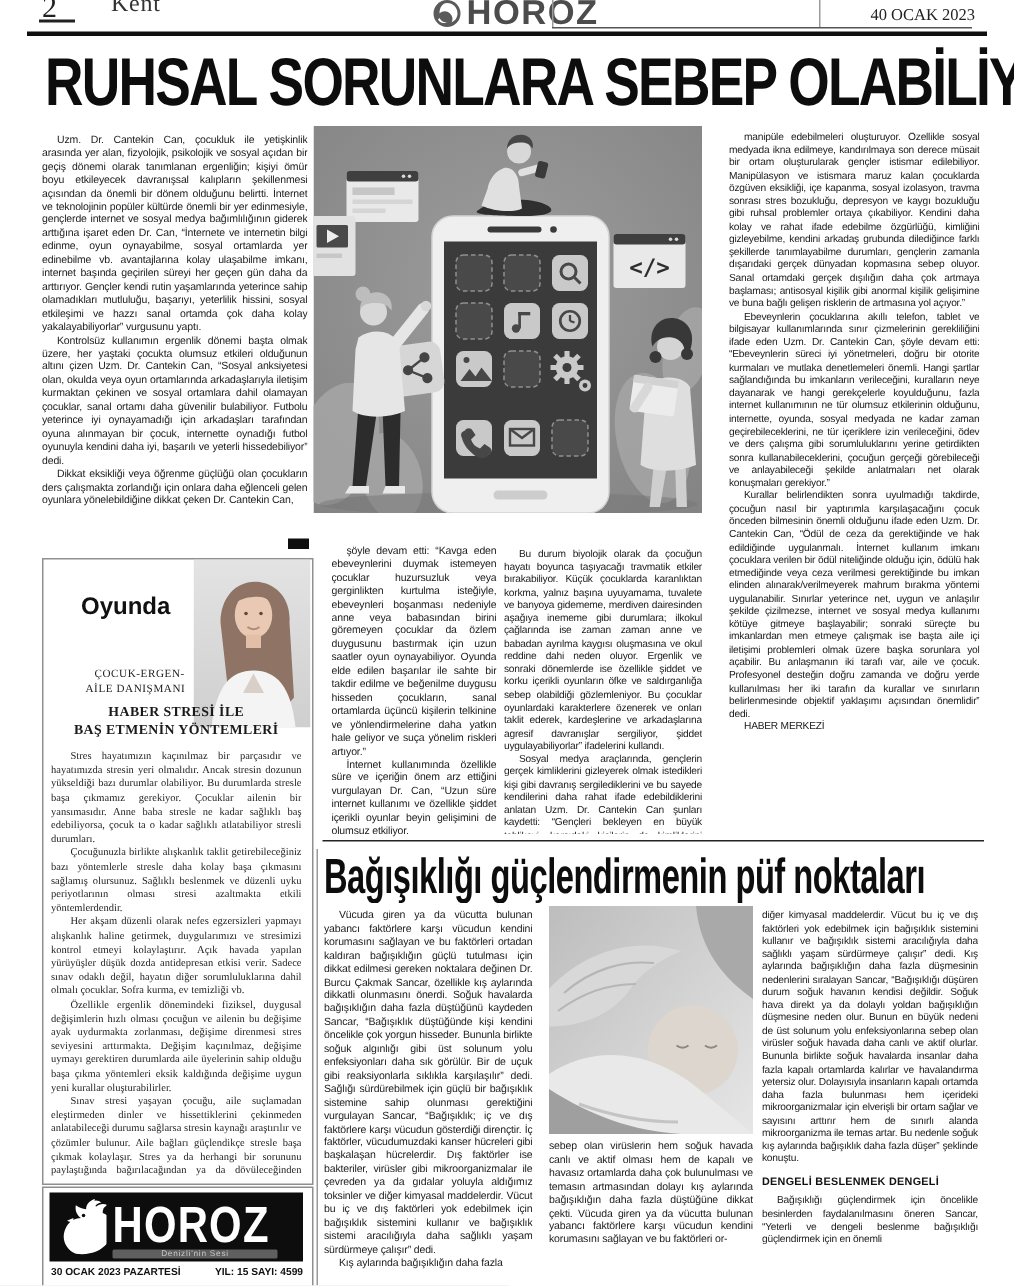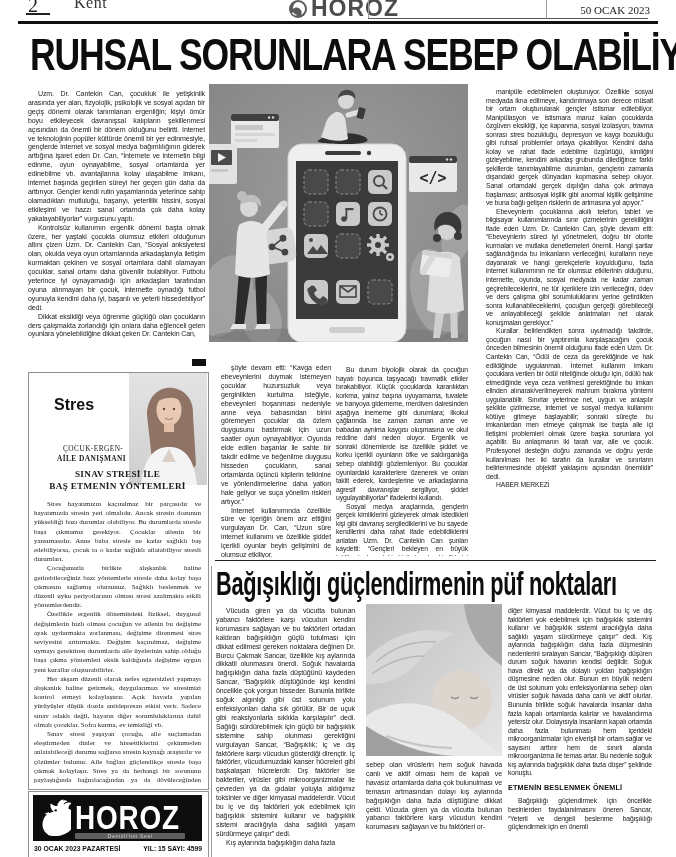--- a/index.html
+++ b/index.html
@@ -55,21 +55,21 @@
     <div style="display:flex;align-items:center;gap:3px;margin-top:-5px;">
       <svg width="20" height="20" viewBox="0 0 20 20">
         <circle cx="10" cy="10" r="9" fill="#5a5a5a"></circle>
         <path d="M10 3c4 0 7 3 7 7 0 3-2 5-4 6 1-2 1-4-1-6-2-2-5-2-7 0 0-4 2-7 5-7z" fill="#fff"></path>
         <path d="M5 13c1 2 3 3 5 3-3 1-5 0-6-2z" fill="#fff"></path>
       </svg>
       <span style="font-size:23px;font-weight:800;letter-spacing:1px;color:#4c4c4c;">HOROZ</span>
     </div>
   </div>
 
-  <div class="abs serif" style="left:556px;top:4px;width:94px;font-size:11px;color:#222;text-align:right;">50 OCAK 2023</div>
+  <div class="abs serif" style="left:556px;top:4px;width:94px;font-size:11px;color:#222;text-align:right;">40 OCAK 2023</div>
 
   <div class="vr" style="left:368px;top:0;height:18px;"></div>
   <div class="vr" style="left:546px;top:0;height:18px;"></div>
   <div class="hrul" style="left:368px;top:18px;width:280px;height:1px;background:#555;"></div>
   <div class="hrul" style="left:18px;top:21px;width:640px;height:3px;background:#0f0f0f;"></div>
 
   <div class="abs" style="left:30px;top:29px;">
     <div class="hl1">RUHSAL SORUNLARA SEBEP OLABİLİYOR</div>
   </div>
 
@@ -267,32 +267,32 @@
       <path d="M27 29c2-9 10-14 18-12 7 2 10 8 9 14-4-5-8-7-14-6-5 0-9 2-13 4z" fill="#8f7466"></path>
       <circle cx="35" cy="36" r="1.2" fill="#5b4a40"></circle>
         <circle cx="45" cy="36" r="1.2" fill="#5b4a40"></circle>
       <path d="M36 45q4 3 8 0" stroke="#b08a74" stroke-width="1.2" fill="none"></path>
       <rect x="35" y="50" width="10" height="9" fill="#e3bfa8"></rect>
       <path d="M12 112c3-28 13-38 28-38s25 10 28 38z" fill="#f4f4f4"></path>
       <path d="M40 76l-7 13h14z" fill="#d9cfc7"></path>
     </svg>
   </div>
 
-  <div class="abs name-first" style="left:54px;top:396px;">Stres</div>
+  <div class="abs name-first" style="left:54px;top:396px;">Oyunda</div>
   <div class="abs role" style="left:63px;top:444px;">ÇOCUK-ERGEN-</div>
-  <div class="abs role" style="left:57px;top:454px;font-weight:bold;">AİLE DANIŞMANI</div>
-
-  <div class="abs coltitle" style="left:28px;top:468px;width:179px;">SINAV STRESİ İLE</div>
+  <div class="abs role" style="left:57px;top:454px;">AİLE DANIŞMANI</div>
+
+  <div class="abs coltitle" style="left:28px;top:468px;width:179px;">HABER STRESİ İLE</div>
   <div class="abs coltitle" style="left:28px;top:480px;width:179px;">BAŞ ETMENİN YÖNTEMLERİ</div>
 
   <div class="sertext" style="left:34px;top:500px;width:167px;height:284px;">
     <p>Stres hayatımızın kaçınılmaz bir parçasıdır ve hayatımızda stresin yeri olmalıdır. Ancak stresin dozunun yükseldiği bazı durumlar olabiliyor. Bu durumlarda stresle başa çıkmamız gerekiyor. Çocuklar ailenin bir yansımasıdır. Anne baba stresle ne kadar sağlıklı baş edebiliyorsa, çocuk ta o kadar sağlıklı atlatabiliyor stresli durumları.</p>
-    <p>Çocuğunuzla birlikte alışkanlık haline getirebileceğiniz bazı yöntemlerle stresle daha kolay başa çıkmasını sağlamış olursunuz. Sağlıklı beslenmek ve düzenli uyku periyotlarının olması stresi azaltmakta etkili yöntemlerdendir.</p>
+    <p>Çocuğunuzla birlikte alışkanlık taklit getirebileceğiniz bazı yöntemlerle stresle daha kolay başa çıkmasını sağlamış olursunuz. Sağlıklı beslenmek ve düzenli uyku periyotlarının olması stresi azaltmakta etkili yöntemlerdendir.</p>
+    <p>Her akşam düzenli olarak nefes egzersizleri yapmayı alışkanlık haline getirmek, duygularımızı ve stresimizi kontrol etmeyi kolaylaştırır. Açık havada yapılan yürüyüşler düşük dozda antidepresan etkisi verir. Sadece sınav odaklı değil, hayatın diğer sorumluluklarına dahil olmalı çocuklar. Sofra kurma, ev temizliği vb.</p>
     <p>Özellikle ergenlik dönemindeki fiziksel, duygusal değişimlerin hızlı olması çocuğun ve ailenin bu değişime ayak uydurmakta zorlanması, değişime direnmesi stres seviyesini arttırmakta. Değişim kaçınılmaz, değişime uymayı gerektiren durumlarda aile üyelerinin sahip olduğu başa çıkma yöntemleri eksik kaldığında değişime uygun yeni kurallar oluşturabilirler.</p>
-    <p>Her akşam düzenli olarak nefes egzersizleri yapmayı alışkanlık haline getirmek, duygularımızı ve stresimizi kontrol etmeyi kolaylaştırır. Açık havada yapılan yürüyüşler düşük dozda antidepresan etkisi verir. Sadece sınav odaklı değil, hayatın diğer sorumluluklarına dahil olmalı çocuklar. Sofra kurma, ev temizliği vb.</p>
     <p>Sınav stresi yaşayan çocuğu, aile suçlamadan eleştirmeden dinler ve hissettiklerini çekinmeden anlatabileceği durumu sağlarsa stresin kaynağı araştırılır ve çözümler bulunur. Aile bağları güçlendikçe stresle başa çıkmak kolaylaşır. Stres ya da herhangi bir sorununu paylaştığında bağırılacağından ya da dövüleceğinden korkan çocuk stresle başa çıkamaz hale gelir. Stresle başa çıkamadığınız durumlarda bir uzmandan yardım alın.</p>
   </div>
 
   <div class="abs" style="left:28px;top:791px;width:179px;height:66px;border:1px solid #8f8f8f;background:#fff;">
     <div class="abs" style="left:4px;top:3px;width:169px;height:46px;background:#0d0d0d;">
       <svg width="34" height="40" viewBox="0 0 40 46" style="position:absolute;left:4px;top:3px;">
         <path d="M16 44c-8-3-12-12-8-20 2-5 7-8 12-8-3-2-5-6-4-10 3 2 5 3 8 3 0-4 3-7 7-8-1 2-1 5 1 6 2-2 6-3 9-1-3 1-4 3-4 6 6 2 9 8 8 14-2 11-12 20-29 18z" fill="#fff"></path>
         <path d="M26 6c2-4 7-5 10-2-3 0-5 2-6 5z" fill="#fff"></path>
         <circle cx="22" cy="14" r="1.4" fill="#0d0d0d"></circle>
         <path d="M14 16l-5 2 5 2z" fill="#fff"></path>
@@ -339,17 +339,17 @@
       <path d="M20 132c22 8 44 12 66 12" stroke="#c4c4c4" stroke-width="2" fill="none"></path>
     </svg>
   </div>
 
   <div class="col" style="left:366px;top:761px;width:136px;height:96px;">
     <p style="text-indent:0;">sebep olan virüslerin hem soğuk havada canlı ve aktif olması hem de kapalı ve havasız ortamlarda daha çok bulunulması ve temasın artmasından dolayı kış aylarında bağışıklığın daha fazla düştüğüne dikkat çekti. Vücuda giren ya da vücutta bulunan yabancı faktörlere karşı vücudun kendini korumasını sağlayan ve bu faktörleri or-</p>
   </div>
 
   <div class="col col-tight" style="left:508px;top:607px;width:144px;height:250px;">
     <p style="text-indent:0;">diğer kimyasal maddelerdir. Vücut bu iç ve dış faktörleri yok edebilmek için bağışıklık sistemini kullanır ve bağışıklık sistemi aracılığıyla daha sağlıklı yaşam sürdürmeye çalışır” dedi. Kış aylarında bağışıklığın daha fazla düşmesinin nedenlerini sıralayan Sancar, “Bağışıklığı düşüren durum soğuk havanın kendisi değildir. Soğuk hava direkt ya da dolaylı yoldan bağışıklığın düşmesine neden olur. Bunun en büyük nedeni de üst solunum yolu enfeksiyonlarına sebep olan virüsler soğuk havada daha canlı ve aktif olurlar. Bununla birlikte soğuk havalarda insanlar daha fazla kapalı ortamlarda kalırlar ve havalandırma yetersiz olur. Dolayısıyla insanların kapalı ortamda daha fazla bulunması hem içerideki mikroorganizmalar için elverişli bir ortam sağlar ve sayısını arttırır hem de sınırlı alanda mikroorganizma ile temas artar. Bu nedenle soğuk kış aylarında bağışıklık daha fazla düşer” şeklinde konuştu.</p>
-    <p class="subhead">ETMENİN BESLENMEK ÖNEMLİ</p>
+    <p class="subhead">DENGELİ BESLENMEK DENGELİ</p>
     <p>Bağışıklığı güçlendirmek için öncelikle besinlerden faydalanılmasını öneren Sancar, “Yeterli ve dengeli beslenme bağışıklığı güçlendirmek için en önemli</p>
   </div>
 
 </div>
 
 </body></html>

